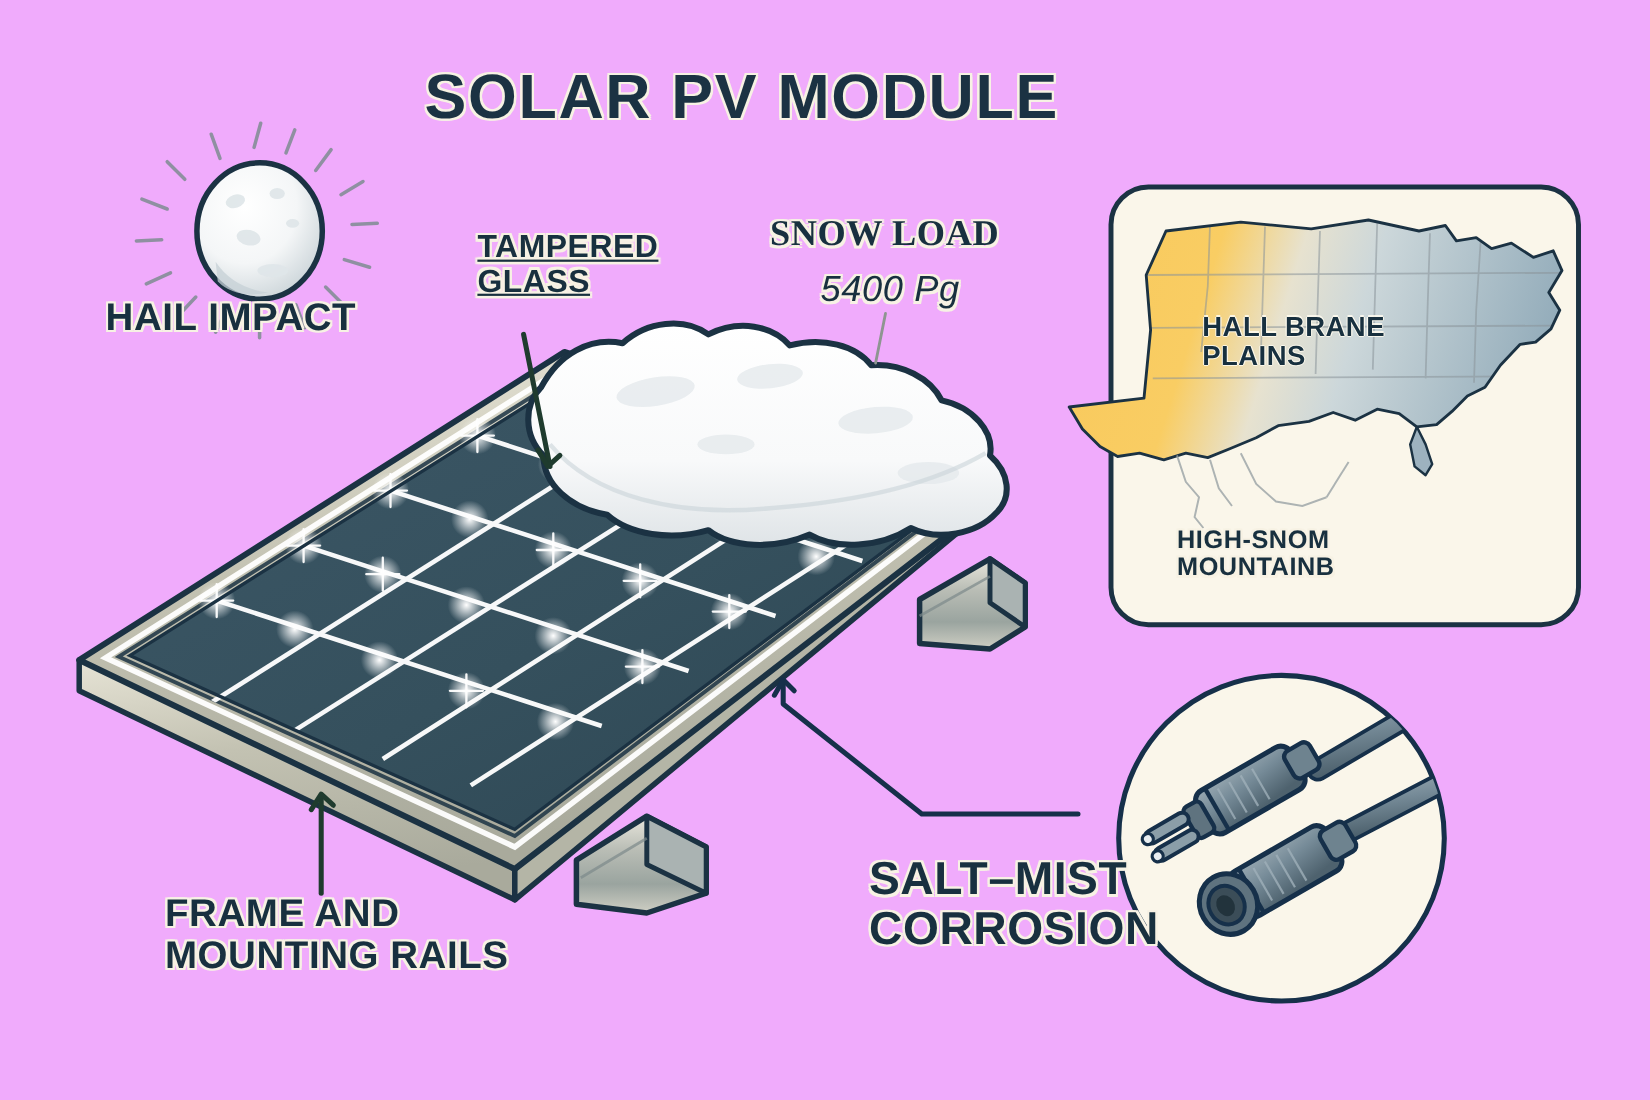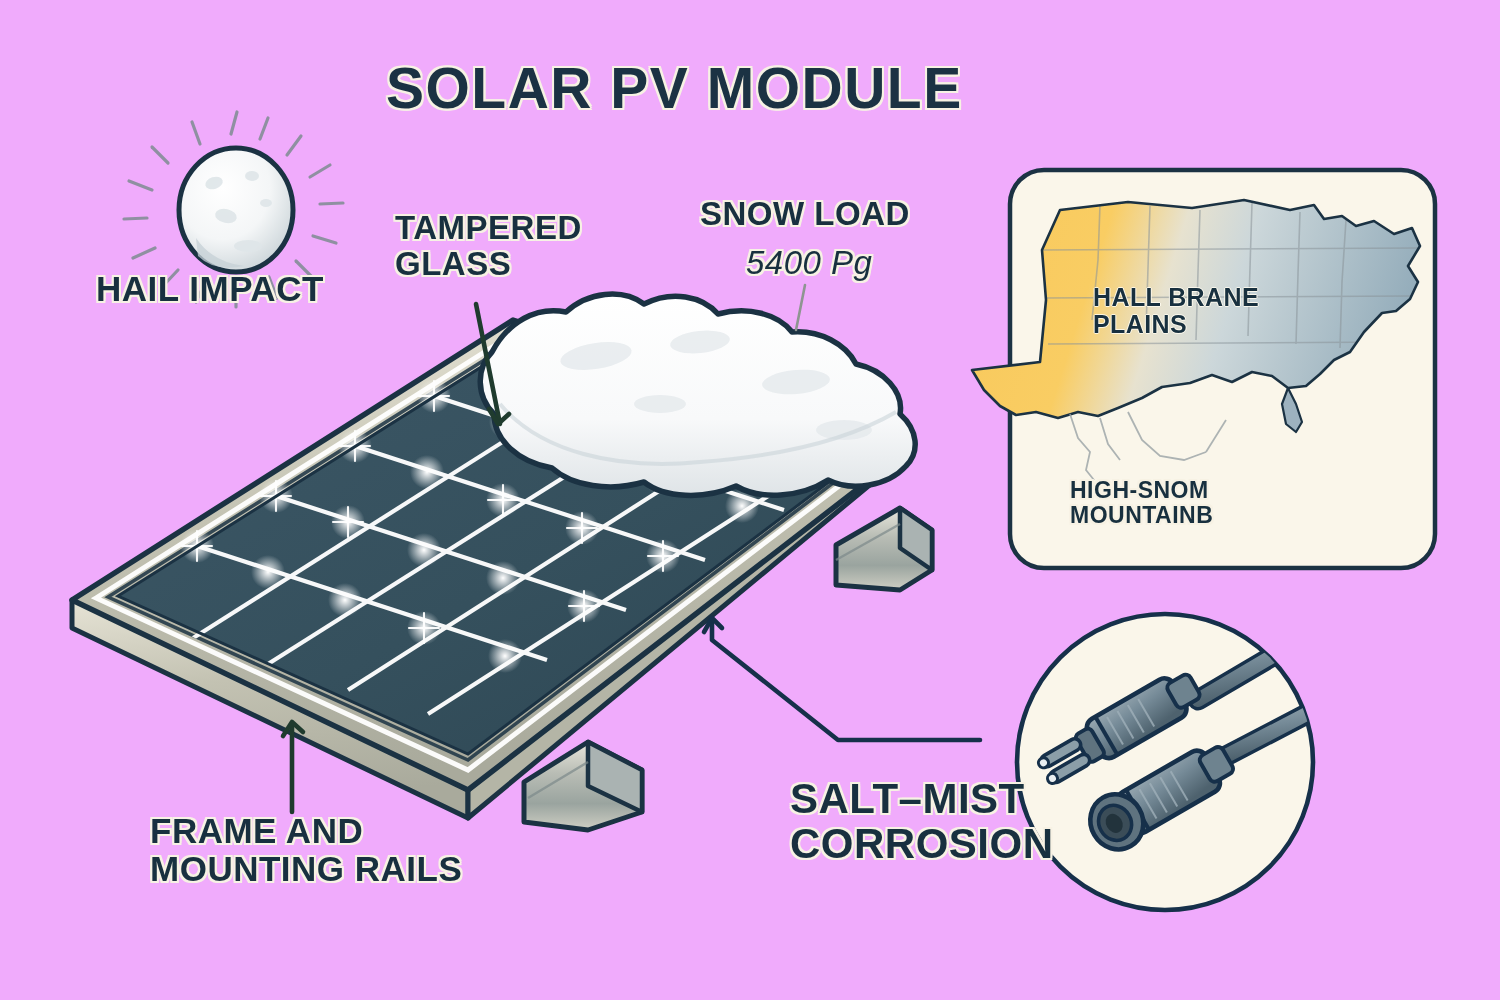--- a/index.html
+++ b/index.html
@@ -39,22 +39,22 @@
   }
   #title {
     left: 386px;
     top: 58px;
     font-size: 57px;
     letter-spacing: 1.5px;
     font-weight: bold;
     color: #1b3243;
   }
   #hail-label     { left: 96px;  top: 270px; font-size: 35px; }
-  #glass-label    { left: 395px; top: 210px; font-size: 33px; }
-  #snow-label     { left: 700px; top: 196px; font-size: 33px; }
+  #glass-label    { left: 434px; top: 210px; font-size: 29px; text-decoration: underline; }
+  #snow-label     { left: 700px; top: 196px; font-size: 33px; font-family: Liberation Serif, serif; }
   #snow-value     { left: 746px; top: 245px; font-size: 33px; font-weight: normal; font-style: italic; }
   #frame-label    { left: 150px; top: 812px; font-size: 35px; }
   #salt-label     { left: 742px; top: 776px; font-size: 42px; margin-left: 48px; }
 
   #map-zone-label {
     left: 1093px; top: 284px;
     font-size: 25px; letter-spacing: 0.4px;
     text-align: left;
     text-shadow:
       1px 0 0 rgba(255,252,240,.85), -1px 0 0 rgba(255,252,240,.85),

